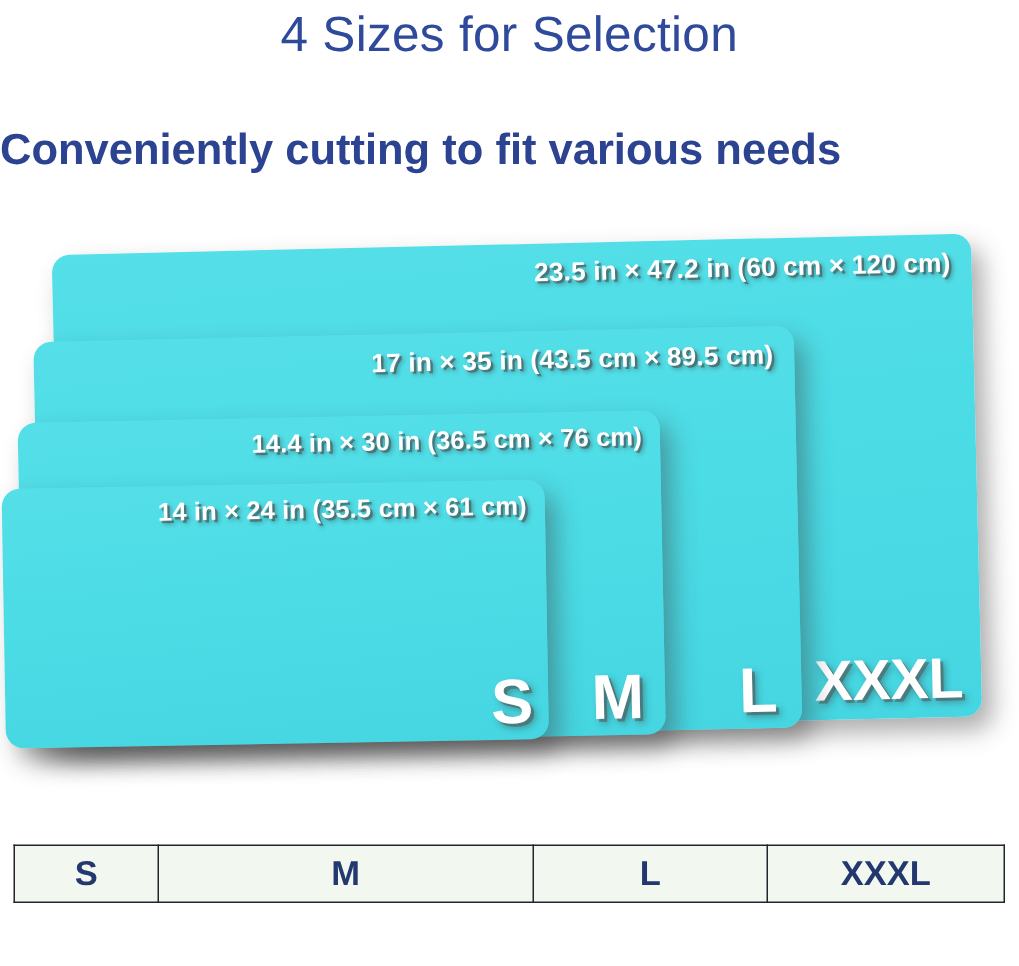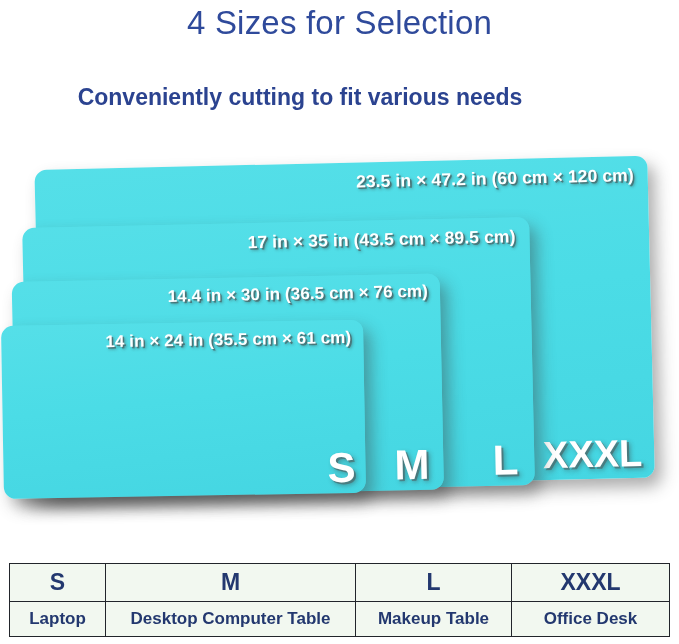--- a/index.html
+++ b/index.html
@@ -28,25 +28,24 @@
     letter-spacing: 0.2px;
     color: #2f4a9b;
     white-space: nowrap;
   }
   .subtitle {
     position: absolute;
     top: 84px;
     left: 0;
     width: 558px;
     text-align: center;
-    font-size: 23px;
+    font-size: 29px;
     font-weight: bold;
     color: #2b4390;
     white-space: nowrap;
-    margin-left: 21px;
   }
 
   
   .stack {
     position: absolute;
     left: 0;
     top: 150px;
     width: 679px;
     height: 400px;
   }
@@ -204,20 +203,14 @@
       <col class="col-l">
       <col class="col-xl">
   </colgroup>
   <tbody>
     <tr class="row-code">
       <td>S</td>
       <td>M</td>
       <td>L</td>
       <td>XXXL</td>
     </tr>
-    <tr class="row-use">
-      <td>Laptop</td>
-      <td>Desktop Computer Table</td>
-      <td>Makeup Table</td>
-      <td>Office Desk</td>
-    </tr>
   </tbody>
 </table>
 
 </body></html>

